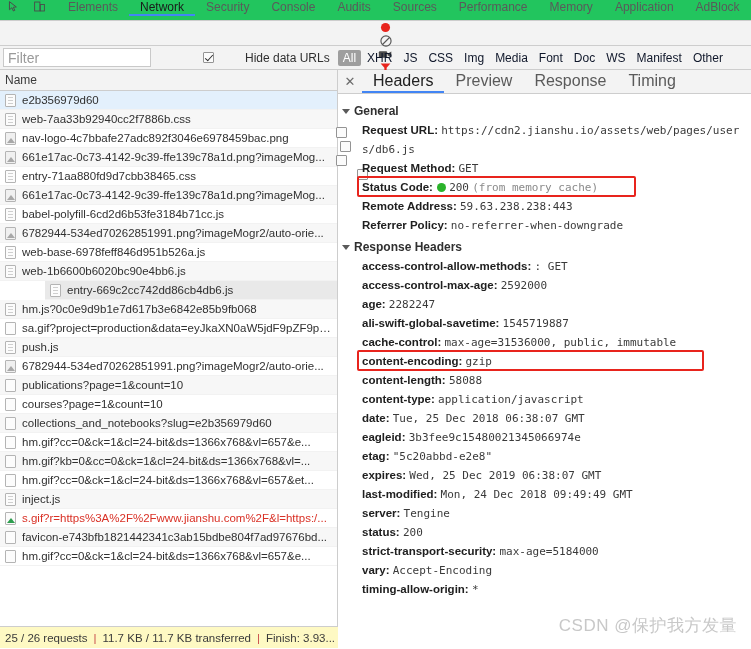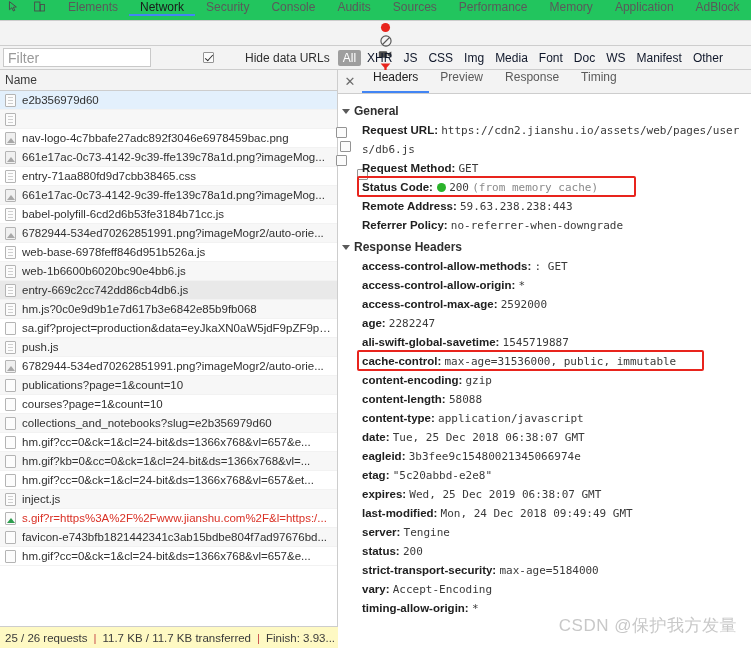--- a/index.html
+++ b/index.html
@@ -144,21 +144,21 @@
     display: flex; align-items: center;
     padding-left: 5px;
     font-size: 11.5px;
     color: #303030;
     white-space: nowrap;
     overflow: hidden;
     border-bottom: 1px solid #f2f2f2;
   }
   .req-row.odd { background: #f7f7f7; }
   .req-row.selected { background: #e3f0fc; }
-  .req-row.hovered { background: #e9e9e9; }
+  .req-row.hovered { background: #e9e9e9; margin-left: 45px; }
   .req-row.err { color: #d93025; }
   .req-icon {
     width: 11px; height: 13px;
     border: 1px solid #b4b4b4;
     background: #fcfcfc;
     margin-right: 6px;
     flex: none;
     position: relative;
     border-radius: 1px;
   }
@@ -205,22 +205,22 @@
     border-bottom: 1px solid #cdcdcd;
     display: flex; align-items: stretch;
   }
   #detail-close {
     width: 24px;
     display: flex; align-items: center; justify-content: center;
     color: #6b6b6b; font-size: 13px;
   }
   .dtab {
     padding: 0 11px;
-    display: flex; 
-    font-size: 12px; color: #5a5a5a;
+    display: flex; align-items: center;
+    font-size: 16px; color: #5a5a5a;
     border-bottom: 2px solid transparent;
     white-space: nowrap;
   }
   .dtab.selected { color: #202020; border-bottom: 2px solid #4285f4; }
   #detail-body {
     flex: 1;
     overflow: hidden;
     padding: 5px 0 0 4px;
   }
   .sec-title {
@@ -440,20 +440,21 @@
     <div id="list-header">
       <span>Name</span>
     </div>
     <div id="rows">
         <div class="req-row selected">
           <span class="req-icon doc"></span>
           <span class="req-name">e2b356979d60</span>
         </div>
         <div class="req-row odd">
           <span class="req-icon doc"></span>
+          <span class="req-name">web-7aa33b92940cc2f7886b.css</span>
         </div>
         <div class="req-row">
           <span class="req-icon img"></span>
           <span class="req-name">nav-logo-4c7bbafe27adc892f3046e6978459bac.png</span>
         </div>
         <div class="req-row odd">
           <span class="req-icon img"></span>
           <span class="req-name">661e17ac-0c73-4142-9c39-ffe139c78a1d.png?imageMog...</span>
         </div>
         <div class="req-row">
@@ -570,21 +571,20 @@
           <div class="hdr-line"><span class="hdr-key">Status Code:</span> <span class="status-dot"></span><span class="hdr-val">200</span>   <span class="muted-mono">(from memory cache)</span></div>
           <div class="hdr-line"><span class="hdr-key">Remote Address:</span> <span class="hdr-val">59.63.238.238:443</span></div>
           <div class="hdr-line"><span class="hdr-key">Referrer Policy:</span> <span class="hdr-val">no-referrer-when-downgrade</span></div>
         </div>
       <div class="sec-title">
         <span class="tri"></span>
         <span>Response Headers</span>
       </div>
       <div id="resp-rows">
           <div class="hdr-line"><span class="hdr-key">access-control-allow-methods:</span> <span class="hdr-val">: GET</span></div>
-          <div class="hdr-line"><span class="hdr-key">access-control-allow-origin:</span> <span class="hdr-val">*</span></div>
           <div class="hdr-line"><span class="hdr-key">access-control-max-age:</span> <span class="hdr-val">2592000</span></div>
           <div class="hdr-line"><span class="hdr-key">age:</span> <span class="hdr-val">2282247</span></div>
           <div class="hdr-line"><span class="hdr-key">ali-swift-global-savetime:</span> <span class="hdr-val">1545719887</span></div>
           <div class="hdr-line"><span class="hdr-key">cache-control:</span> <span class="hdr-val">max-age=31536000, public, immutable</span></div>
           <div class="hdr-line"><span class="hdr-key">content-encoding:</span> <span class="hdr-val">gzip</span></div>
           <div class="hdr-line"><span class="hdr-key">content-length:</span> <span class="hdr-val">58088</span></div>
           <div class="hdr-line"><span class="hdr-key">content-type:</span> <span class="hdr-val">application/javascript</span></div>
           <div class="hdr-line"><span class="hdr-key">date:</span> <span class="hdr-val">Tue, 25 Dec 2018 06:38:07 GMT</span></div>
           <div class="hdr-line"><span class="hdr-key">eagleid:</span> <span class="hdr-val">3b3fee9c15480021345066974e</span></div>
           <div class="hdr-line"><span class="hdr-key">etag:</span> <span class="hdr-val">"5c20abbd-e2e8"</span></div>

